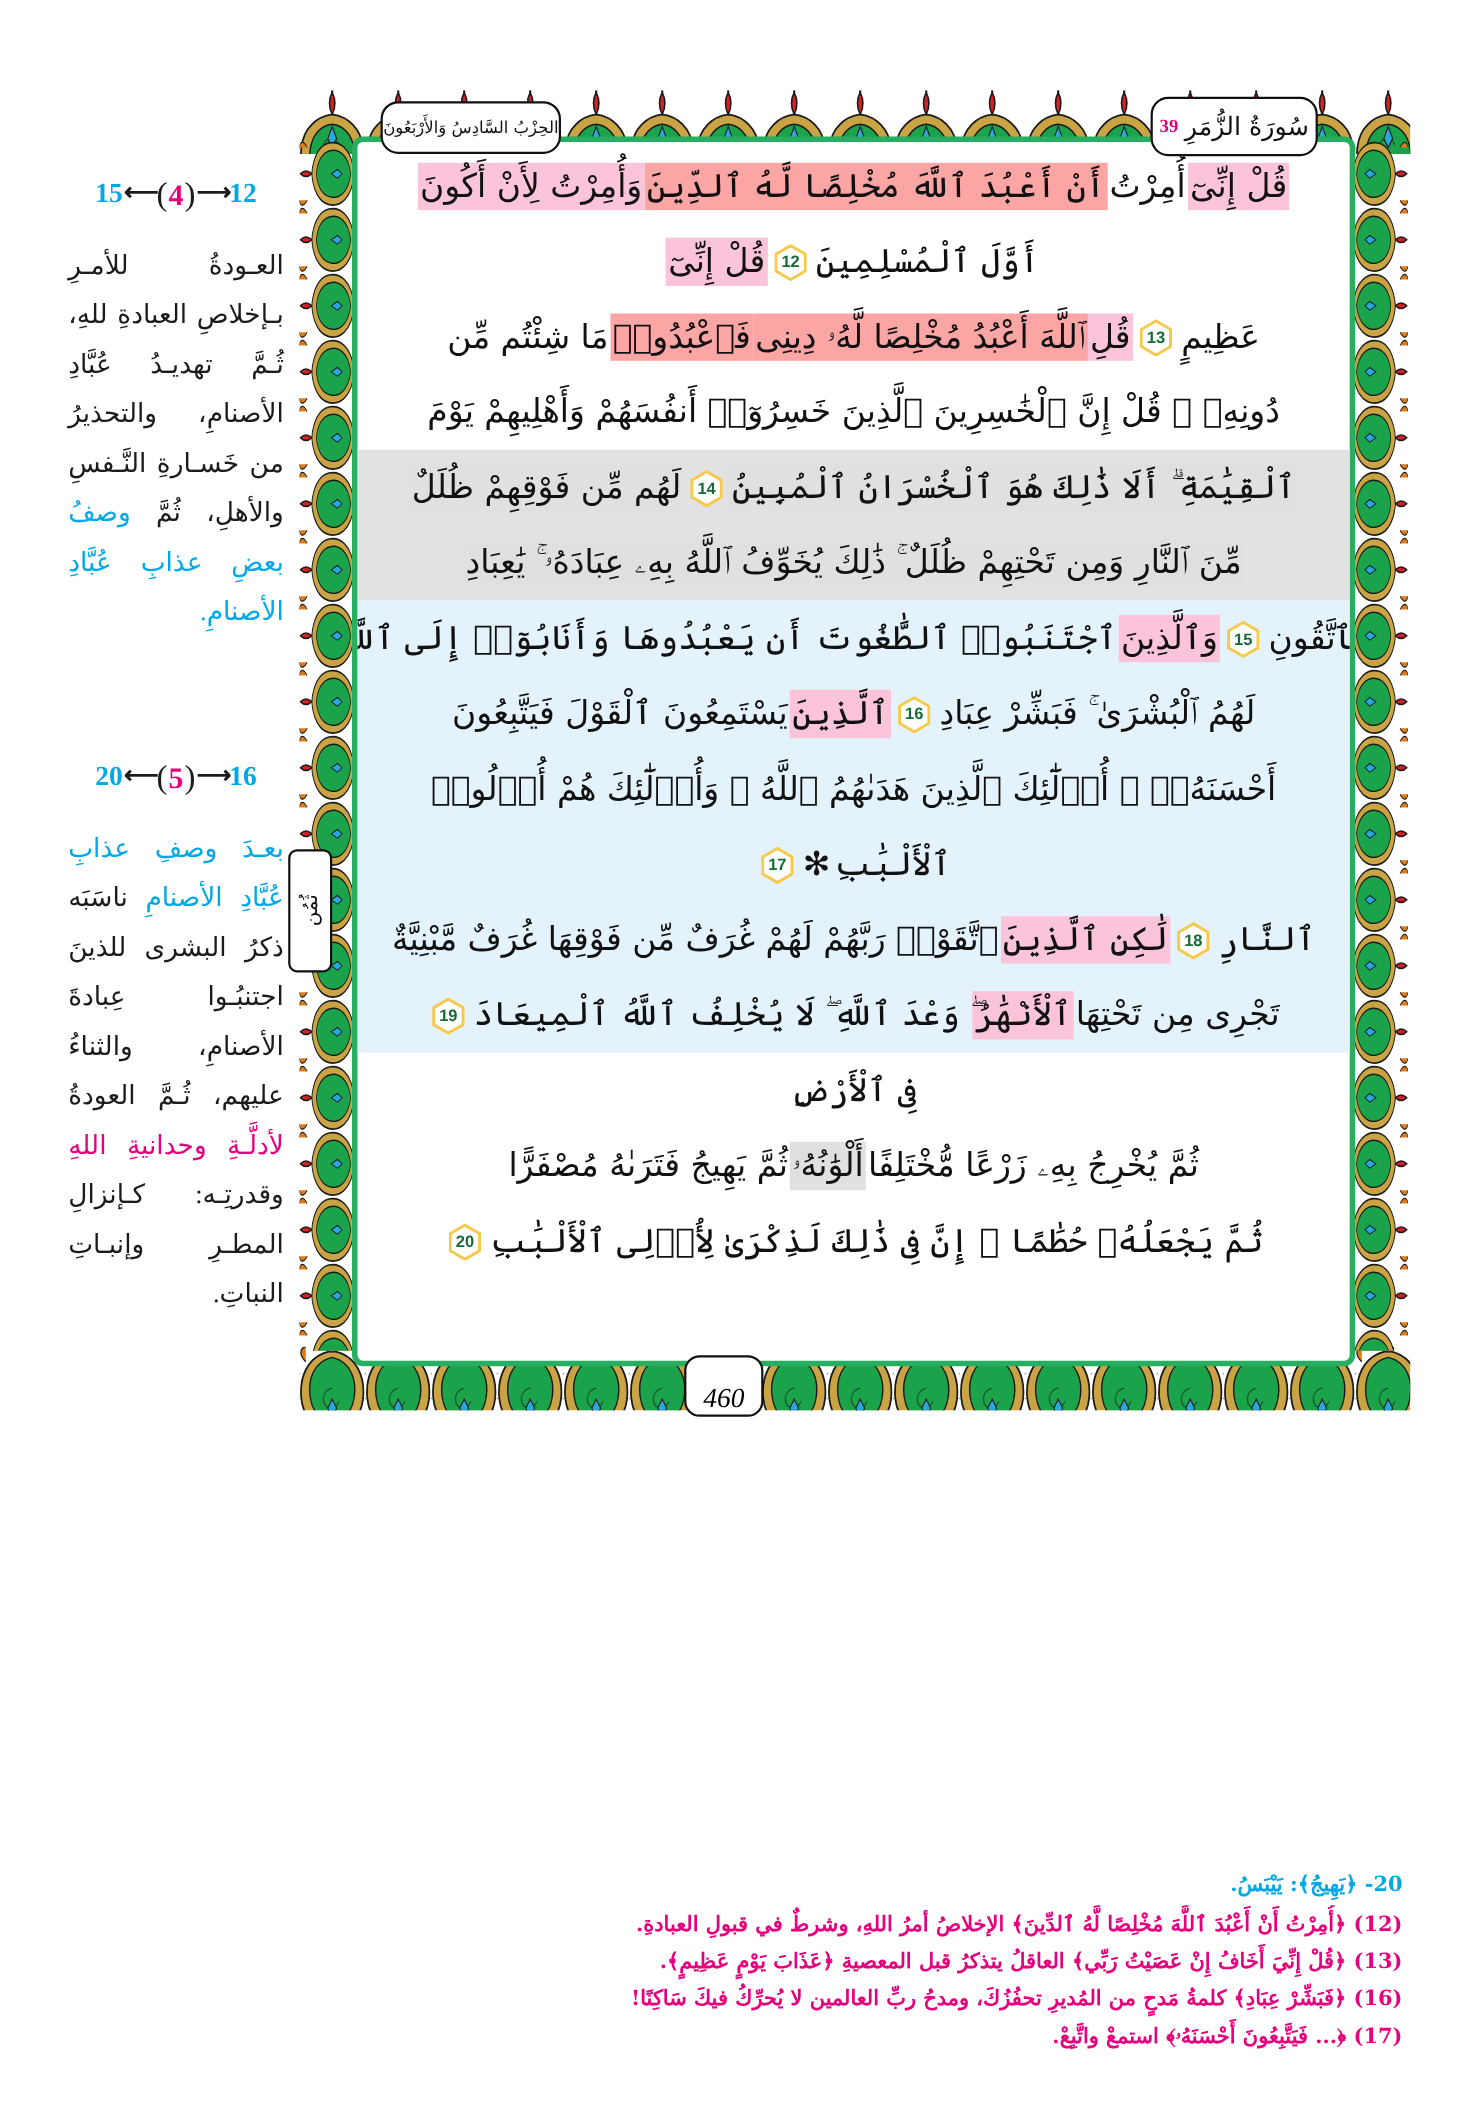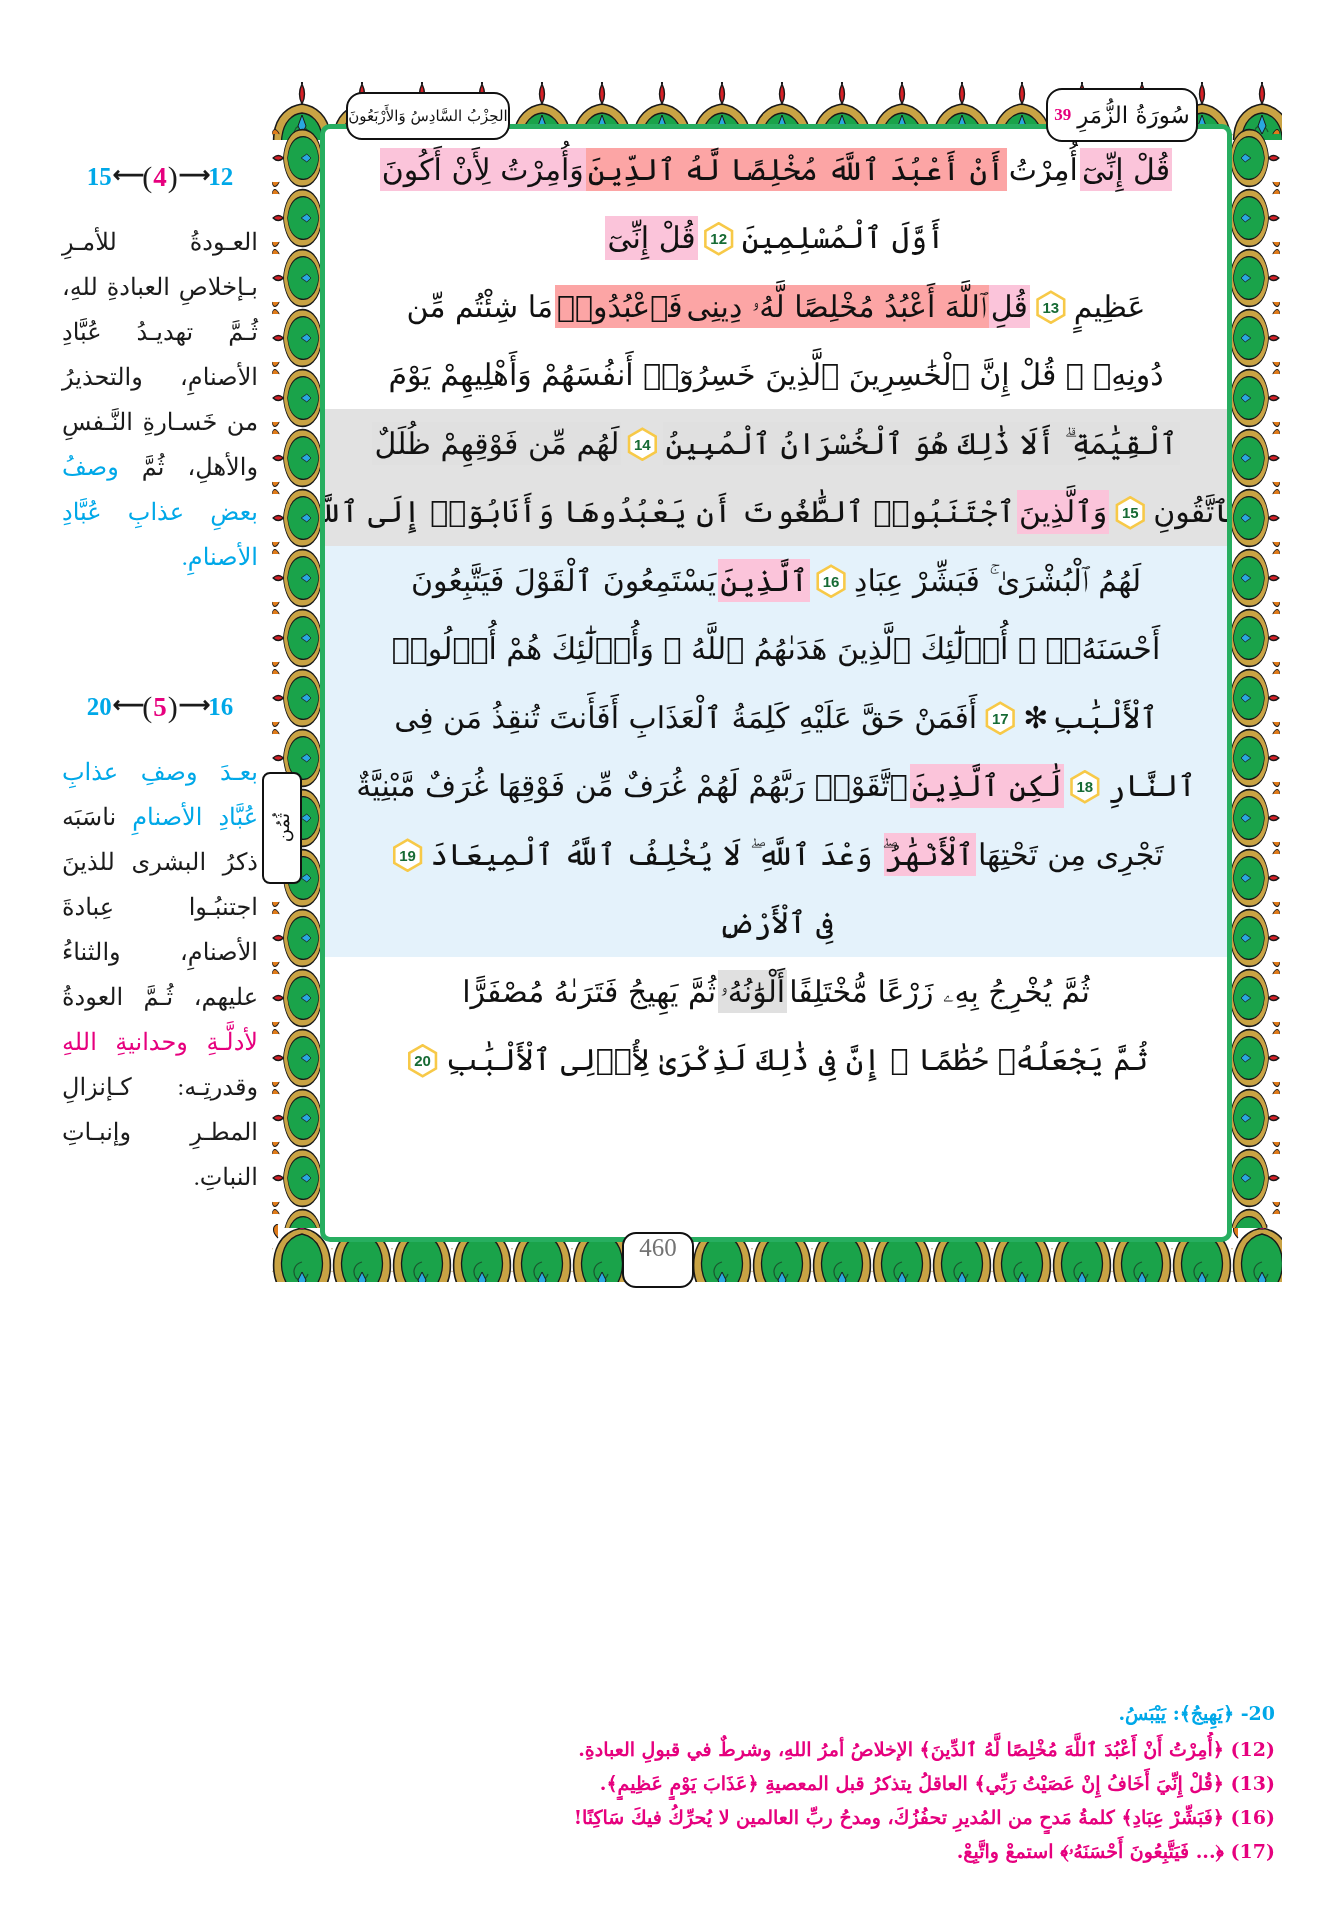--- a/index.html
+++ b/index.html
@@ -230,26 +230,27 @@
   #page-number {
     position: absolute;
     left: 622px;
     top: 1232px;
     width: 68px;
     height: 52px;
     background: #ffffff;
     border: 2px solid #111;
     border-radius: 14px;
     display: flex;
-    align-items: flex-start;
+    align-items: flex-end;
     justify-content: center;
     font-family: "Liberation Serif", serif;
     font-size: 25px;
-    color: #737373;
+    color: #000000;
     z-index: 30;
+    font-style: italic;
   }
 
   
   #thumn-marker {
     position: absolute;
     left: 262px;
     top: 772px;
     width: 36px;
     height: 108px;
     background: #ffffff;
@@ -1340,20 +1341,23 @@
             <span class="seg hl-none">دُونِهِۦ ۗ قُلْ إِنَّ ٱلْخَٰسِرِينَ ٱلَّذِينَ خَسِرُوٓا۟ أَنفُسَهُمْ وَأَهْلِيهِمْ يَوْمَ</span>
           </div>
           <div class="aya-line">
             <span class="seg hl-gray">ٱلْقِيَٰمَةِ ۗ أَلَا ذَٰلِكَ هُوَ ٱلْخُسْرَانُ ٱلْمُبِينُ</span>
             <span class="ayah-num">
               <i>14</i>
             </span>
             <span class="seg hl-gray">لَهُم مِّن فَوْقِهِمْ ظُلَلٌ</span>
           </div>
           <div class="aya-line">
+            <span class="seg hl-gray">مِّنَ ٱلنَّارِ وَمِن تَحْتِهِمْ ظُلَلٌ ۚ ذَٰلِكَ يُخَوِّفُ ٱللَّهُ بِهِۦ عِبَادَهُۥ ۚ يَٰعِبَادِ</span>
+          </div>
+          <div class="aya-line">
             <span class="seg hl-none">فَٱتَّقُونِ</span>
             <span class="ayah-num">
               <i>15</i>
             </span>
             <span class="seg hl-pinkbg">وَٱلَّذِينَ</span>
             <span class="seg hl-none"> ٱجْتَنَبُوا۟ ٱلطَّٰغُوتَ أَن يَعْبُدُوهَا وَأَنَابُوٓا۟ إِلَى ٱللَّهِ</span>
           </div>
           <div class="aya-line">
             <span class="seg hl-none">لَهُمُ ٱلْبُشْرَىٰ ۚ فَبَشِّرْ عِبَادِ</span>
             <span class="ayah-num">
@@ -1364,21 +1368,20 @@
           </div>
           <div class="aya-line">
             <span class="seg hl-none">أَحْسَنَهُۥٓ ۚ أُو۟لَٰٓئِكَ ٱلَّذِينَ هَدَىٰهُمُ ٱللَّهُ ۖ وَأُو۟لَٰٓئِكَ هُمْ أُو۟لُوا۟</span>
           </div>
           <div class="aya-line">
             <span class="seg hl-none">ٱلْأَلْبَٰبِ</span>
             <span class="seg hl-none"> ✻ </span>
             <span class="ayah-num">
               <i>17</i>
             </span>
-            <span class="seg hl-none">أَفَمَنْ حَقَّ عَلَيْهِ كَلِمَةُ ٱلْعَذَابِ أَفَأَنتَ تُنقِذُ مَن فِى</span>
           </div>
           <div class="aya-line">
             <span class="seg hl-none">ٱلنَّارِ</span>
             <span class="ayah-num">
               <i>18</i>
             </span>
             <span class="seg hl-pinkbg">لَٰكِنِ ٱلَّذِينَ</span>
             <span class="seg hl-none"> ٱتَّقَوْا۟ رَبَّهُمْ لَهُمْ غُرَفٌ مِّن فَوْقِهَا غُرَفٌ مَّبْنِيَّةٌ</span>
           </div>
           <div class="aya-line">

